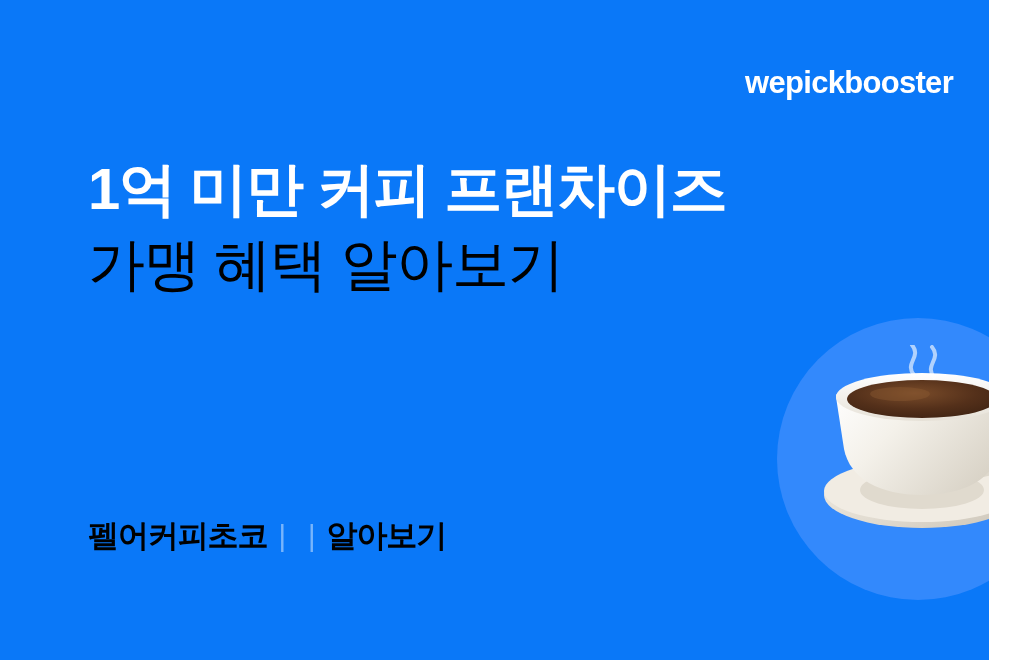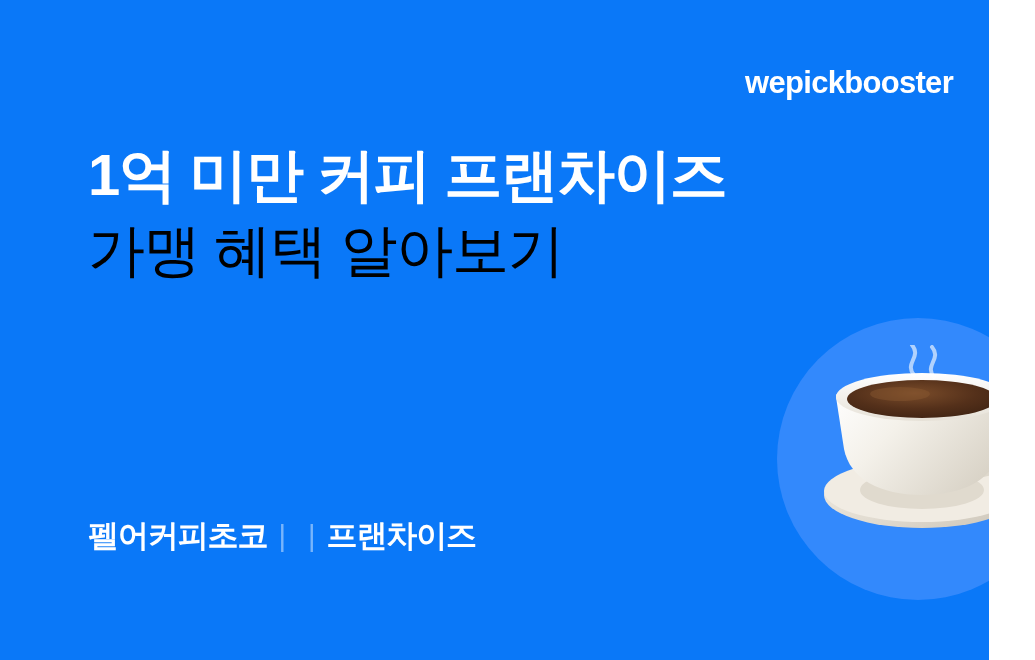--- a/index.html
+++ b/index.html
@@ -42,21 +42,21 @@
     font-weight: 700;
     letter-spacing: -0.7px;
     line-height: 38px;
     white-space: nowrap;
   }
 
   
   #headline {
     position: absolute;
     left: 88px;
-    top: 138px;
+    top: 152px;
     width: 720px;
   }
 
   .headline-line-1 {
     display: block;
     color: #ffffff;
     font-size: 58px;
     font-weight: 700;
     letter-spacing: -1.6px;
     line-height: 74px;
@@ -77,21 +77,21 @@
   #brand-list {
     position: absolute;
     left: 88px;
     top: 513px;
     display: flex;
     align-items: baseline;
     white-space: nowrap;
   }
 
   .brand-name {
-    color: #ffffff;
+    color: #000000;
     font-size: 31px;
     font-weight: 700;
     letter-spacing: -1.1px;
     line-height: 46px;
   }
 
   .brand-separator {
     color: #ffffff;
     opacity: 0.45;
     font-size: 29px;
@@ -125,21 +125,21 @@
 
   <div id="headline">
     <span class="headline-line-1">1억 미만 커피 프랜차이즈</span>
     <span class="headline-line-2">가맹 혜택 알아보기</span>
   </div>
 
   <div id="brand-list">
     <span class="brand-name">펠어커피초코</span>
     <span class="brand-separator">|</span>
     <span class="brand-separator">|</span>
-    <span class="brand-name">프랜차이즈</span>
+    <span class="brand-name">알아보기</span>
   </div>
 
   <div id="coffee-cup">
     <svg viewBox="0 0 215 205" xmlns="http://www.w3.org/2000/svg" aria-hidden="true">
       <defs>
         <radialGradient id="coffeeSurface" cx="45%" cy="35%" r="75%">
           <stop offset="0%" stop-color="#7a4c2a"></stop>
           <stop offset="55%" stop-color="#54301a"></stop>
           <stop offset="100%" stop-color="#3d2212"></stop>
         </radialGradient>

